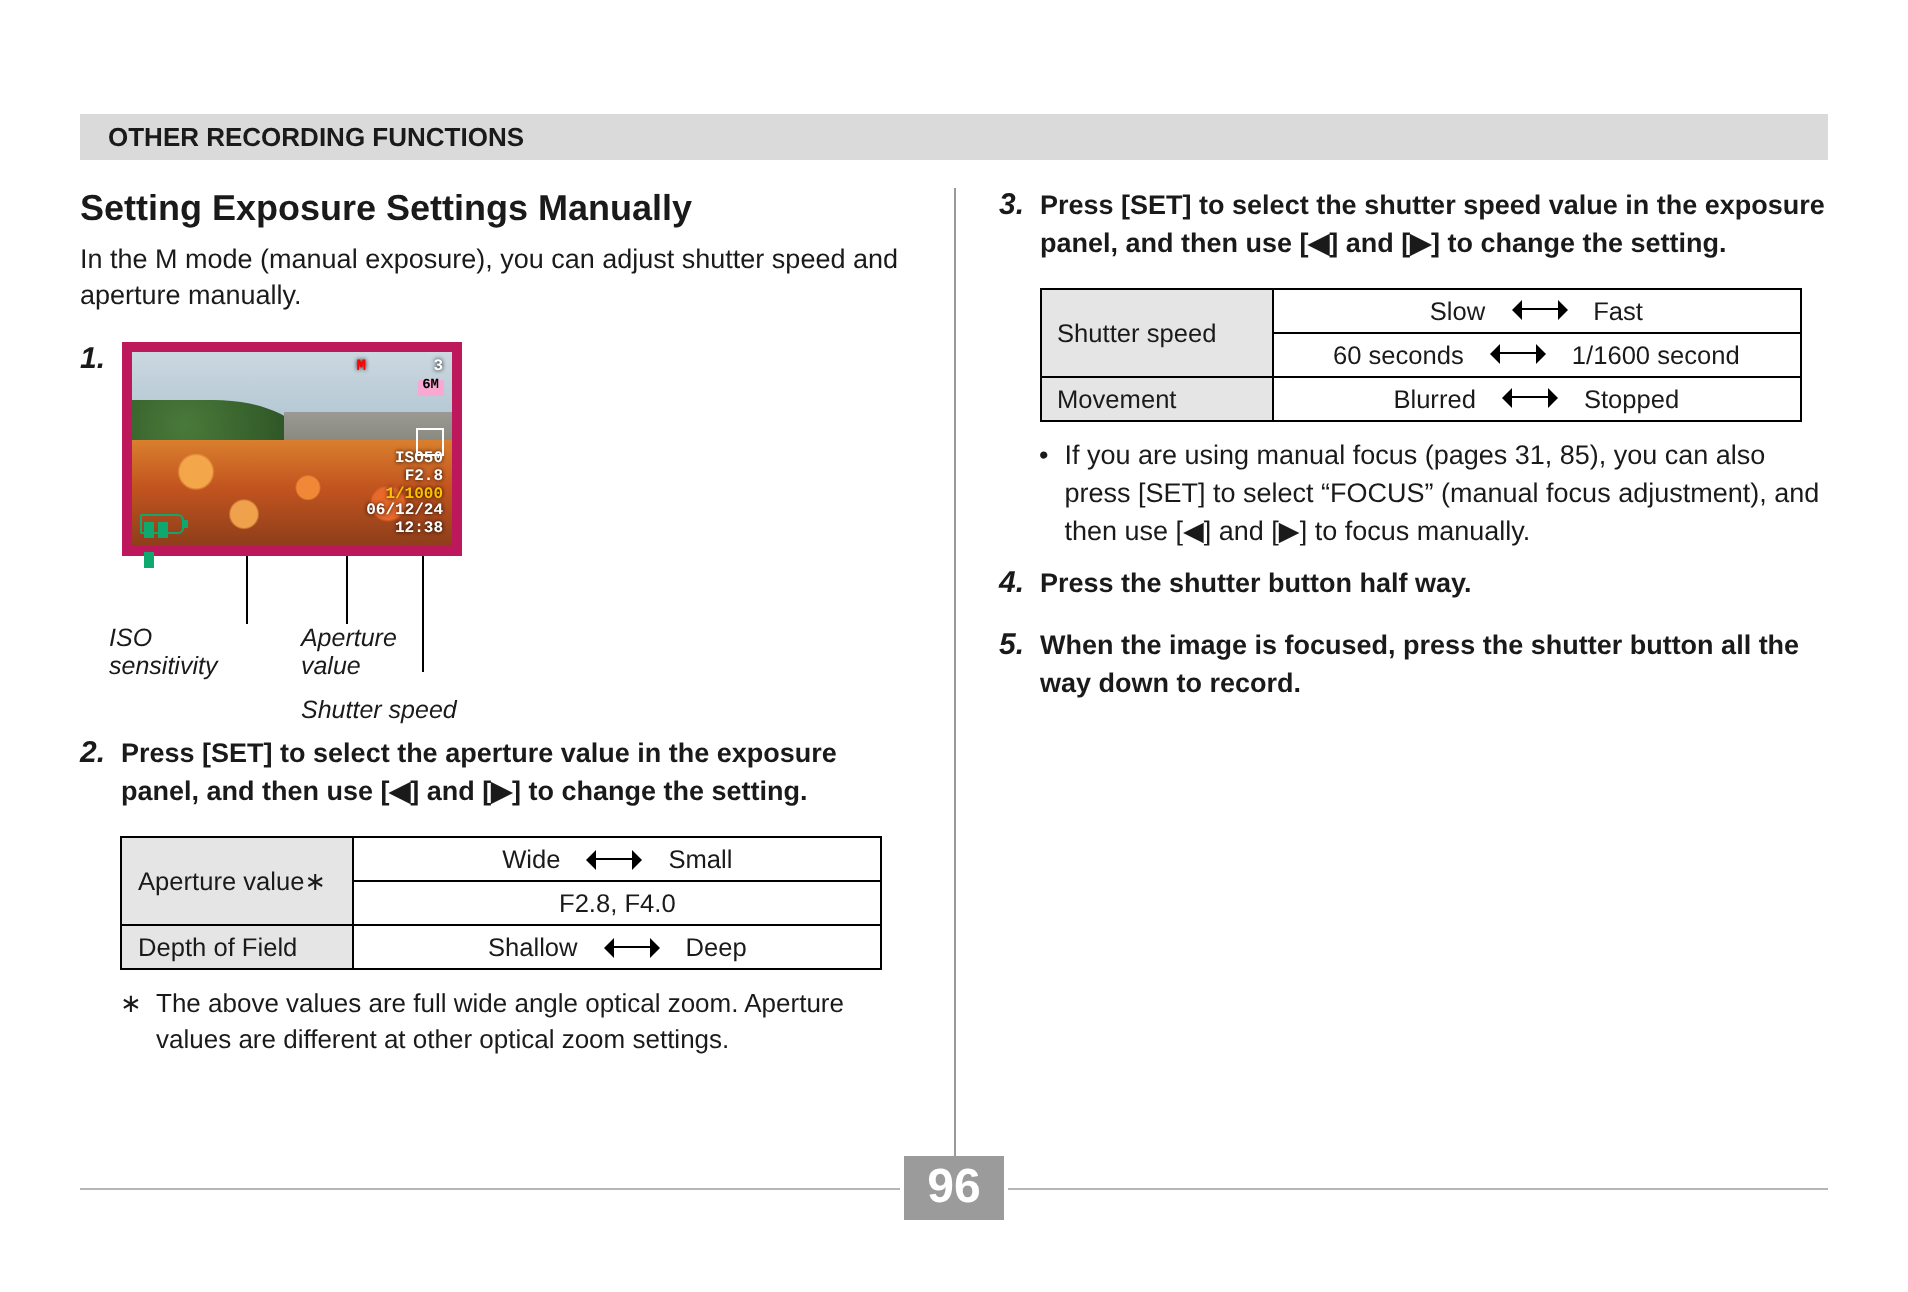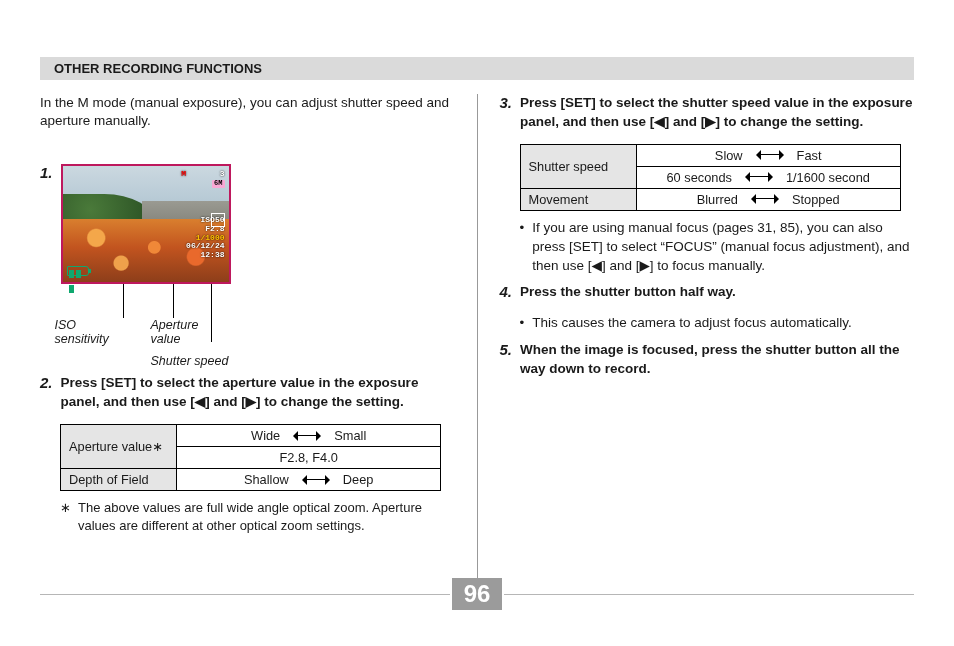--- a/index.html
+++ b/index.html
@@ -42,21 +42,21 @@
     min-width: 0;
   }
   h1.title {
     font-size: 18px;
     font-weight: bold;
     margin-bottom: 6px;
   }
   .intro {
     font-size: 13.5px;
     line-height: 1.35;
-    margin-bottom: 34px;
+    margin-bottom: 14px;
   }
   .step {
     display: flex;
     gap: 8px;
     margin-bottom: 12px;
   }
   .step-num {
     font-style: italic;
     font-weight: bold;
     font-size: 15px;
@@ -74,23 +74,23 @@
     display: flex;
     gap: 10px;
     align-items: flex-start;
   }
   .step1-left { flex: 1; }
   .fig {
     flex: 0 0 170px;
   }
   .lcd {
     width: 170px;
-    height: 120px;
-    position: relative;
-    border: 2px solid #be185d;
+    height: 107px;
+    position: relative;
+    border: 5px solid #be185d;
   }
   .sky { position: absolute; top:0; left:0; right:0; height: 35%; background: linear-gradient(#cbd8e0,#b3c7d3); }
   .rocks { position: absolute; top: 30%; left:48%; right:0; bottom: 30%; background: linear-gradient(#9a9a92,#6e6e64); }
   .hill { position: absolute; top:24%; left:0; width:55%; height:45%; background: radial-gradient(circle at 30% 30%, #4a7a3a, #254a20); border-radius: 0 60% 50% 0;}
   .flowers { position: absolute; top: 45%; left:0; right:0; bottom:0; background: linear-gradient(#d97f2e,#c2541f 45%, #8d3e1a);}
   .flowers::before { content:""; position:absolute; inset:0; background: radial-gradient(circle at 20% 30%, #f4a74a 6%, transparent 7%), radial-gradient(circle at 55% 45%, #f08838 6%, transparent 7%), radial-gradient(circle at 80% 60%, #e9692c 6%, transparent 7%), radial-gradient(circle at 35% 70%, #efa14b 6%, transparent 7%);}
   .osd-right {
     position: absolute; top:4px; right:4px; text-align:right; font-size:8px; font-weight:bold;
     font-family: "Courier New", monospace;
   }
@@ -180,20 +180,21 @@
 </style>
 </head>
 <body>
 
 <div class="page">
   <div class="sect-bar">OTHER RECORDING FUNCTIONS</div>
 
   <div class="columns">
 
     <div class="col">
+      <h1 class="title">Setting Exposure Settings Manually</h1>
       <p class="intro">In the M mode (manual exposure), you can adjust shutter speed and aperture manually.</p>
 
       <div class="step">
         <div class="step-num">1.</div>
         <div class="step-body">
           <div class="step1-wrap">
             <div class="fig">
               <div class="lcd">
                 <div class="sky"></div>
                 <div class="hill"></div>
@@ -332,24 +333,20 @@
         <span class="dot"></span>
         <span>If you are using manual focus (pages 31, 85), you can also press [SET] to select “FOCUS” (manual focus adjustment), and then use [◀] and [▶] to focus manually.</span>
       </div>
 
       <div class="step">
         <div class="step-num">4.</div>
         <div class="step-body">
           <div class="step-text">Press the shutter button half way.</div>
         </div>
       </div>
-      <div class="bullet">
-        <span class="dot"></span>
-        <span>This causes the camera to adjust focus automatically.</span>
-      </div>
 
       <div class="step">
         <div class="step-num">5.</div>
         <div class="step-body">
           <div class="step-text">When the image is focused, press the shutter button all the way down to record.</div>
         </div>
       </div>
     </div>
   </div>
 

